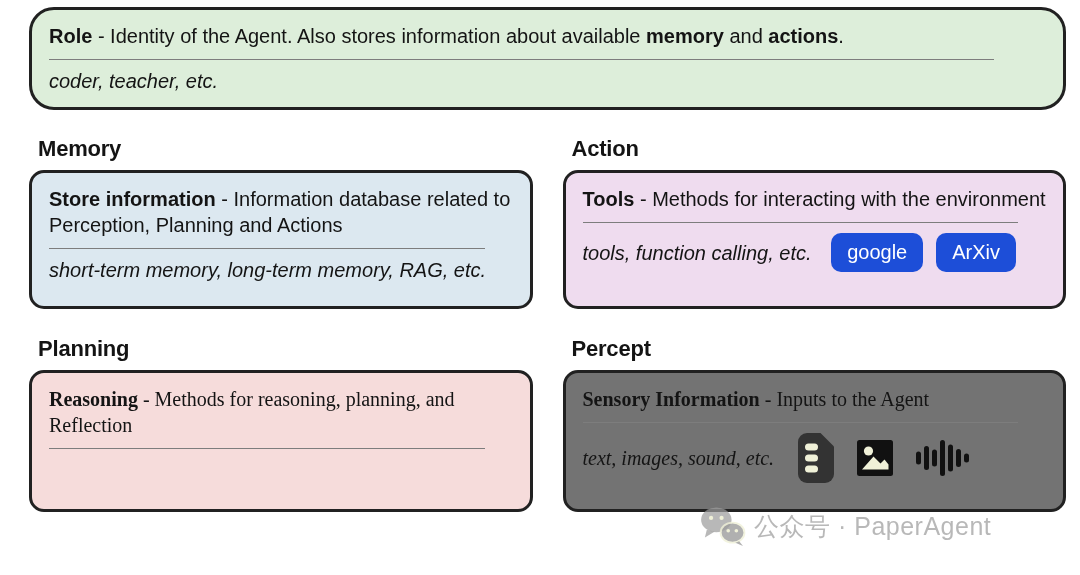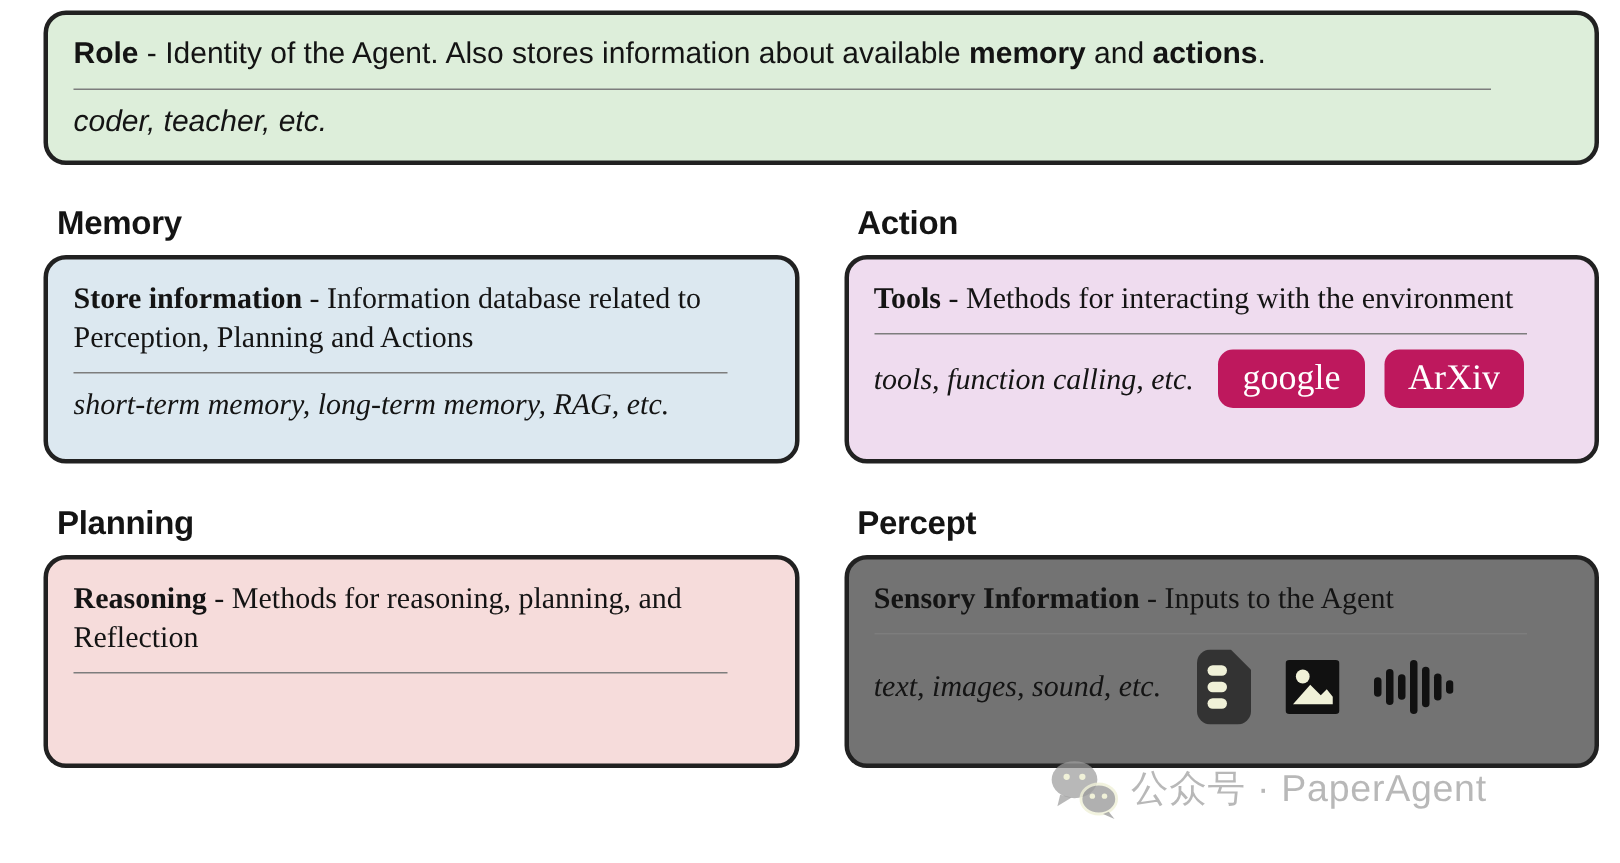--- a/index.html
+++ b/index.html
@@ -53,38 +53,38 @@
   }
   .row {
     display: flex;
     gap: 30px;
     align-items: stretch;
   }
   .row-mid { margin-top: 26px; }
   .row-bot { margin-top: 27px; }
   .col { flex: 1 1 0; display: flex; flex-direction: column; }
   .col .card { flex: 1 1 auto; }
-  .card-mid { min-height: 139px; font-family: Liberation Serif, serif; }
+  .card-mid { min-height: 139px; }
   .card-bot { min-height: 142px; font-family: Liberation Serif, serif; }
-  .card-top { min-height: 103px; }
+  .card-top { min-height: 103px; border-radius: 25px; }
   .examples-row {
     display: flex;
     align-items: center;
   }
   .badges {
     margin-left: auto;
     display: flex;
     gap: 13px;
     padding-right: 30px;
   }
   .badge {
     display: inline-block;
-    background: #be185d;
+    background: #1d4ed8;
     color: #ffffff;
-    font-size: 24px;
+    font-size: 20px;
     font-style: normal;
     line-height: 23px;
     padding: 8px 16px;
     border-radius: 10px;
   }
   .percept-icons {
     display: flex;
     align-items: center;
     gap: 23px;
     margin-left: 24px;

